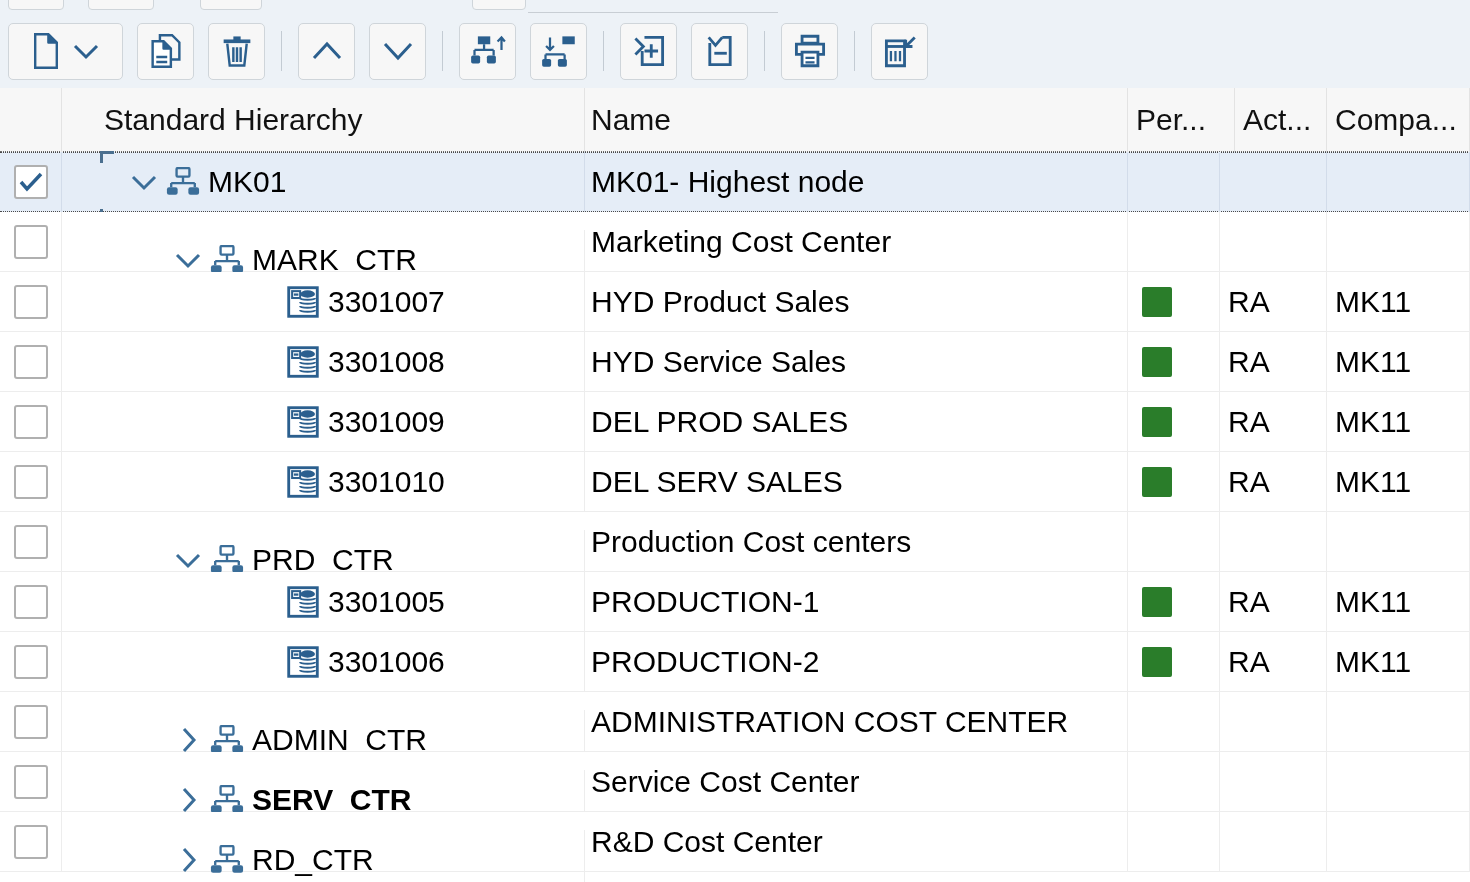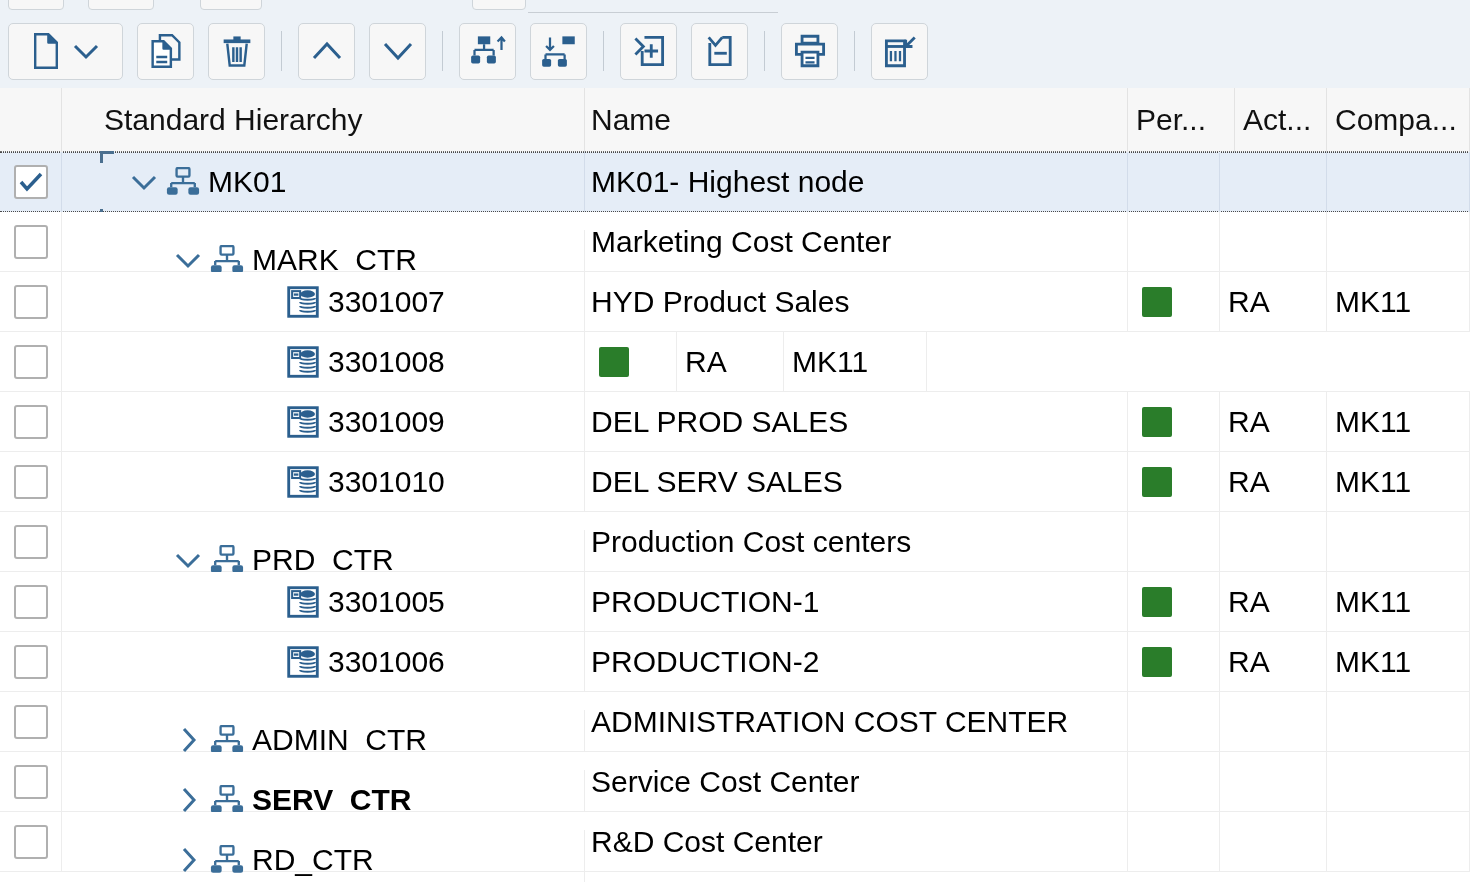--- a/index.html
+++ b/index.html
@@ -439,20 +439,23 @@
                 <ellipse cx="18" cy="7" rx="6.5" ry="3.2" fill="#2b5f8e"></ellipse>
                 <path d="M11.5 10.5 c0 2 13 2 13 0" fill="none" stroke="#2b5f8e" stroke-width="1.8"></path>
                 <path d="M11.5 14 c0 2 13 2 13 0" fill="none" stroke="#2b5f8e" stroke-width="1.8"></path>
                 <path d="M11.5 17.5 c0 2 13 2 13 0" fill="none" stroke="#2b5f8e" stroke-width="1.8"></path>
                 <path d="M11.5 21 c0 2 13 2 13 0" fill="none" stroke="#2b5f8e" stroke-width="1.8"></path>
               </svg>
             </span>
             <span class="hier-label">3301008</span>
           </div>
         </div>
+        <div class="cell c-name">
+          <span>HYD Service Sales</span>
+        </div>
         <div class="cell c-act">
           <span class="status-sq" style="background: rgb(42, 125, 42);"></span>
         </div>
         <div class="cell c-per">
           <span>RA</span>
         </div>
         <div class="cell c-comp">
           <span>MK11</span>
         </div>
       </div>

